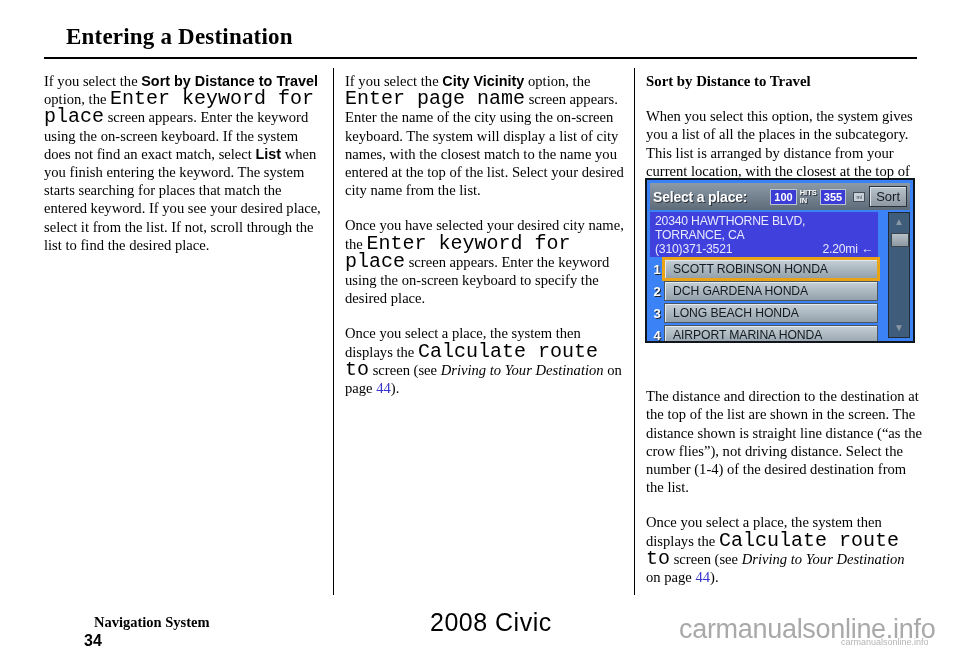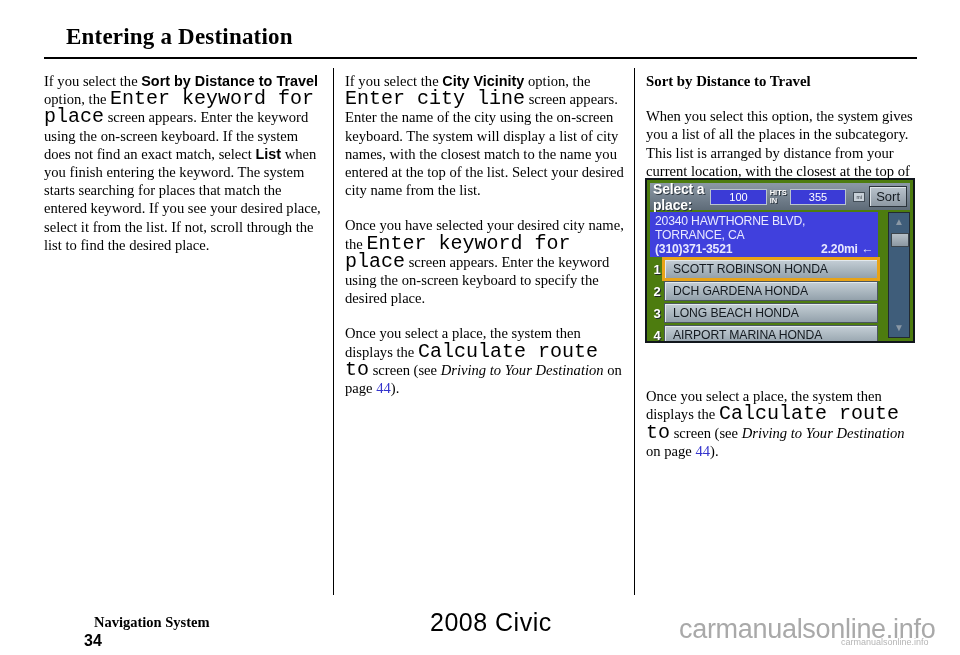--- a/index.html
+++ b/index.html
@@ -82,21 +82,21 @@
   #div1 { left: 333px; }
   #div2 { left: 634px; }
 
   
   .nav-screen {
     position: absolute;
     left: 645px;
     top: 178px;
     width: 270px;
     height: 165px;
-    background: #4d7c0f;
+    background: #3b82f6;
     border: 2px solid #11161c;
     box-sizing: border-box;
     font-family: "Liberation Sans", sans-serif;
     overflow: hidden;
   }
   .nav-header {
     position: relative;
     height: 27px;
     margin: 3px 3px 0 3px;
     background: linear-gradient(#8c99a6, #5e6b78);
@@ -110,23 +110,23 @@
     font-size: 14px;
     font-weight: bold;
     text-shadow: 1px 1px 0 #2a333c;
     letter-spacing: -0.2px;
     flex: 1;
   }
   .hits-box {
     background: #3b3bd6;
     color: #ffffff;
     font-size: 11px;
-    font-weight: normal;
+    font-weight: bold;
     border: 1px solid #b9c4cf;
-    padding: 0 18px;
+    padding: 0 3px;
     line-height: 14px;
     margin: 0 3px;
   }
   .hits-label {
     color: #ffffff;
     font-size: 7.5px;
     font-weight: bold;
     line-height: 7.5px;
     text-align: left;
     text-shadow: 1px 1px 0 #2a333c;
@@ -164,21 +164,20 @@
     font-size: 12.2px;
     padding: 2px 5px 1px 5px;
     width: 228px;
     box-sizing: border-box;
     letter-spacing: -0.2px;
   }
   .addr-line2 {
     display: flex;
     justify-content: space-between;
     align-items: flex-end;
-    font-weight: bold;
   }
   .list-row {
     display: flex;
     align-items: center;
     margin-top: 2px;
     width: 228px;
   }
   .row-num {
     width: 14px;
     color: #ffffff;
@@ -284,33 +283,34 @@
 <div class="title-rule"></div>
 
 <div class="divider" id="div1"></div>
 <div class="divider" id="div2"></div>
 
 <div class="col" id="col1">
   <p><span>If you select the </span><span class="sansb">Sort by Distance to Travel</span><span> option, the </span><span class="sans">Enter keyword for place</span><span> screen appears. Enter the keyword using the on-screen keyboard. If the system does not find an exact match, select </span><span class="sansb">List</span><span> when you finish entering the keyword. The system starts searching for places that match the entered keyword. If you see your desired place, select it from the list. If not, scroll through the list to find the desired place.</span></p>
 </div>
 
 <div class="col" id="col2">
-  <p><span>If you select the </span><span class="sansb">City Vicinity</span><span> option, the </span><span class="sans">Enter city line</span><span> screen appears. Enter the name of the city using the on-screen keyboard. The system will display a list of city names, with the closest match to the name you entered at the top of the list. Select your desired city name from the list.</span></p>
+  <p><span>If you select the </span><span class="sansb">City Vicinity</span><span> option, the </span><span class="sans">Enter page name</span><span> screen appears. Enter the name of the city using the on-screen keyboard. The system will display a list of city names, with the closest match to the name you entered at the top of the list. Select your desired city name from the list.</span></p>
 
   <p><span>Once you have selected your desired city name, the </span><span class="sans">Enter keyword for place</span><span> screen appears. Enter the keyword using the on-screen keyboard to specify the desired place.</span></p>
 
   <p><span>Once you select a place, the system then displays the </span><span class="sans">Calculate route to</span><span> screen (see </span><span class="ital">Driving to Your Destination</span><span> on page </span><span class="pglink">44</span><span>).</span></p>
 </div>
 
 <div class="col" id="col3">
   <p class="subhead">Sort by Distance to Travel</p>
   <p>When you select this option, the system gives you a list of all the places in the subcategory. This list is arranged by distance from your current location, with the closest at the top of the list.</p>
 
   <div style="height:172px"></div>
 
+  <p>The distance and direction to the destination at the top of the list are shown in the screen. The distance shown is straight line distance (“as the crow flies”), not driving distance. Select the number (1-4) of the desired destination from the list.</p>
 
   <p><span>Once you select a place, the system then displays the </span><span class="sans">Calculate route to</span><span> screen (see </span><span class="ital">Driving to Your Destination</span><span> on page </span><span class="pglink">44</span><span>).</span></p>
 </div>
 
 <div class="nav-screen">
 
   <div class="nav-header">
     <span class="nav-header-title">Select a place:</span>
     <span class="hits-box">100</span>
     <span class="hits-label">

